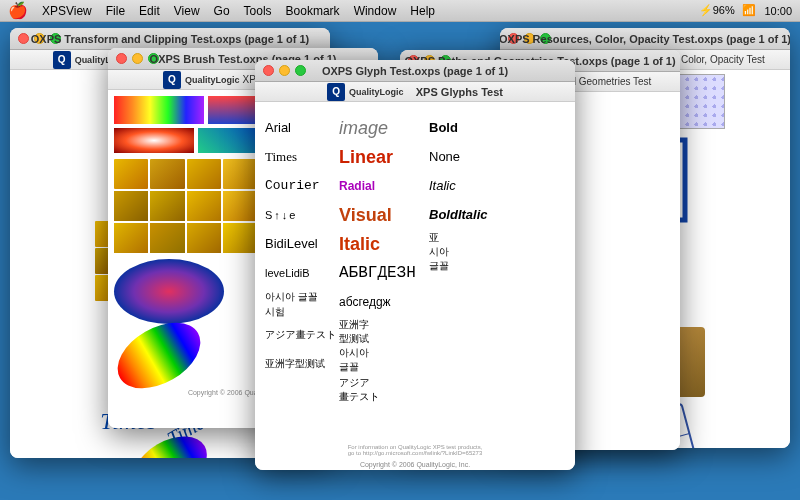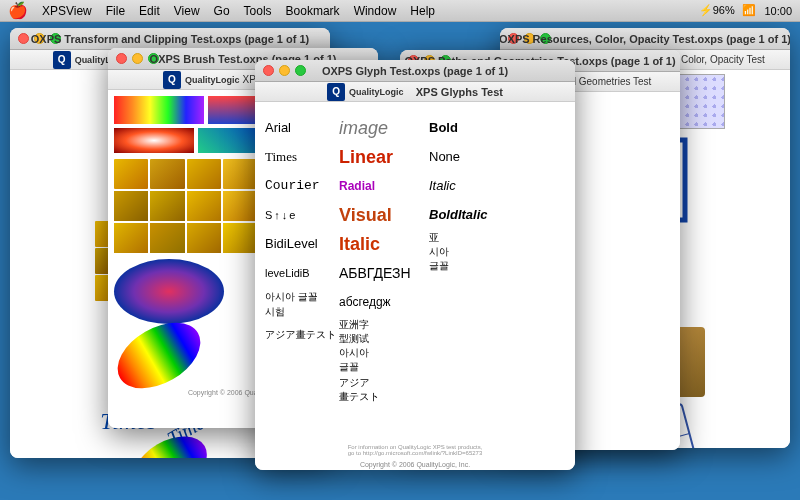--- a/index.html
+++ b/index.html
@@ -619,29 +619,30 @@
 
       <div style="width:72px;display:flex;flex-direction:column;gap:3px;padding-top:2px;">
         <div style="height:26px;line-height:26px;font-size:13px;font-family:Arial,sans-serif;">Arial</div>
         <div style="height:26px;line-height:26px;font-size:13px;font-family:'Times New Roman',serif;">Times</div>
         <div style="height:26px;line-height:26px;font-size:13px;font-family:'Courier New',monospace;">Courier</div>
         <div style="height:26px;line-height:26px;font-size:11px;letter-spacing:2px;">S↑↓e</div>
         <div style="height:26px;line-height:26px;font-size:13px;">BidiLevel</div>
         <div style="height:26px;line-height:26px;font-size:11px;">leveLidiB</div>
         <div style="height:30px;line-height:15px;font-size:10px;">아시아 글꼴<br>시험</div>
         <div style="height:26px;line-height:26px;font-size:10px;">アジア畫テスト</div>
+        <div style="height:26px;line-height:26px;font-size:10px;">亚洲字型测试</div>
       </div>
 
       <div style="width:88px;display:flex;flex-direction:column;gap:3px;padding-top:2px;">
         <div style="height:26px;line-height:26px;font-size:18px;color:#777;font-style:italic;">image</div>
         <div style="height:26px;line-height:26px;font-size:18px;color:#cc2200;font-weight:bold;">Linear</div>
         <div style="height:26px;line-height:26px;font-size:12px;color:#aa00bb;font-weight:bold;">Radial</div>
         <div style="height:26px;line-height:26px;font-size:18px;color:#c2410c;font-weight:bold;">Visual</div>
         <div style="height:26px;line-height:26px;font-size:18px;color:#cc3300;font-weight:bold;">Italic</div>
-        <div style="height:26px;line-height:26px;font-size:14px;">АБВГДЕЗН</div>
+        <div style="height:26px;line-height:26px;font-size:16px;font-family:Liberation Mono, monospace;">АБВГДЕЗН</div>
         <div style="height:26px;line-height:26px;font-size:12px;">абсгедgж</div>
         <div style="height:55px;font-size:10px;line-height:14px;">亚洲字<br>型测试<br>아시아<br>글꼴</div>
         <div style="height:30px;font-size:10px;line-height:14px;">アジア<br>畫テスト</div>
       </div>
 
       <div style="flex:1;display:flex;flex-direction:column;gap:3px;padding-top:2px;">
         <div style="height:26px;line-height:26px;font-size:13px;font-weight:bold;">Bold</div>
         <div style="height:26px;line-height:26px;font-size:13px;">None</div>
         <div style="height:26px;line-height:26px;font-size:13px;font-style:italic;">Italic</div>
         <div style="height:26px;line-height:26px;font-size:13px;font-weight:bold;font-style:italic;">BoldItalic</div>

